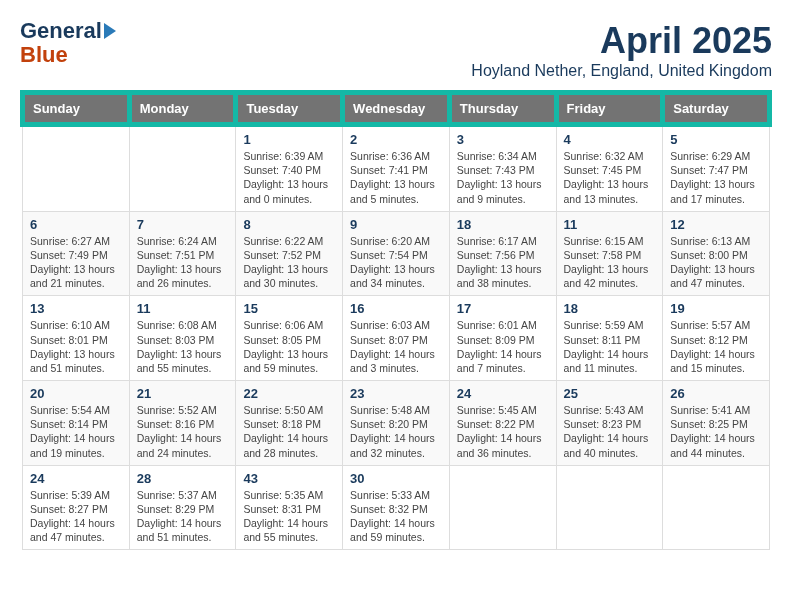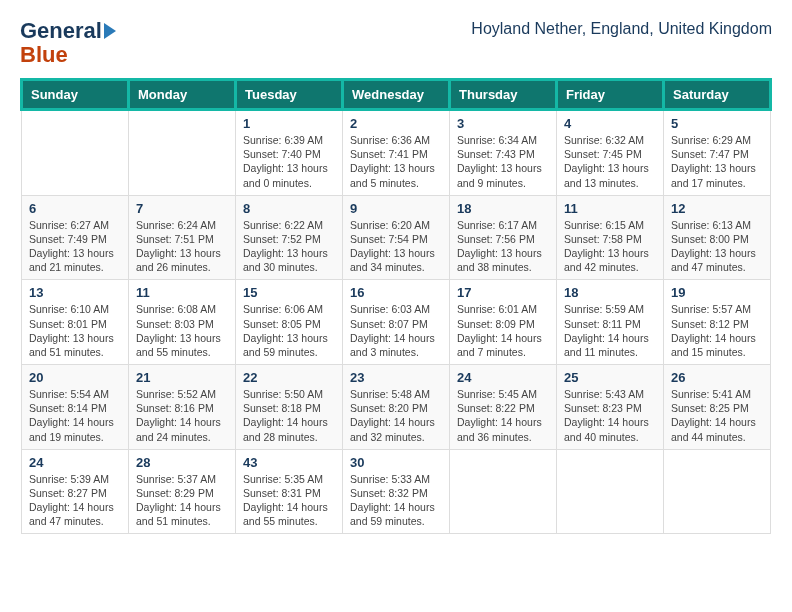--- a/index.html
+++ b/index.html
@@ -53,26 +53,26 @@
       font-size: 16px;
       color: #1a3a5c;
       font-weight: normal;
     }
     .calendar {
       width: 100%;
       border-collapse: collapse;
       border: 1px solid #ccc;
     }
     .calendar th {
-      background-color: #0f766e;
+      background-color: #737373;
       color: #fff;
       text-align: left;
       padding: 6px 8px;
       font-size: 13px;
-      border: 3px solid #14b8a6;
+      border: 5px solid #14b8a6;
     }
     .calendar td {
       vertical-align: top;
       padding: 5px 7px;
       border: 1px solid #ddd;
       width: calc(100% / 7);
       min-height: 80px;
       font-size: 11px;
       color: #333;
       background: #fff;
@@ -103,20 +103,21 @@
   <div class="logo">
     <div class="logo-text">
       <span class="logo-general">General</span>
       <span class="logo-arrow"></span>
     </div>
     <div style="display:flex; align-items:center;">
       <span class="logo-blue" style="font-size:22px; font-weight:bold; color:#c2410c;">Blue</span>
     </div>
   </div>
   <div class="title-block">
+    <h1>April 2025</h1>
     <h2>Hoyland Nether, England, United Kingdom</h2>
   </div>
 </div>
 
 <table class="calendar">
   <thead>
     <tr>
     <th>Sunday</th>
         <th>Monday</th>
         <th>Tuesday</th>

